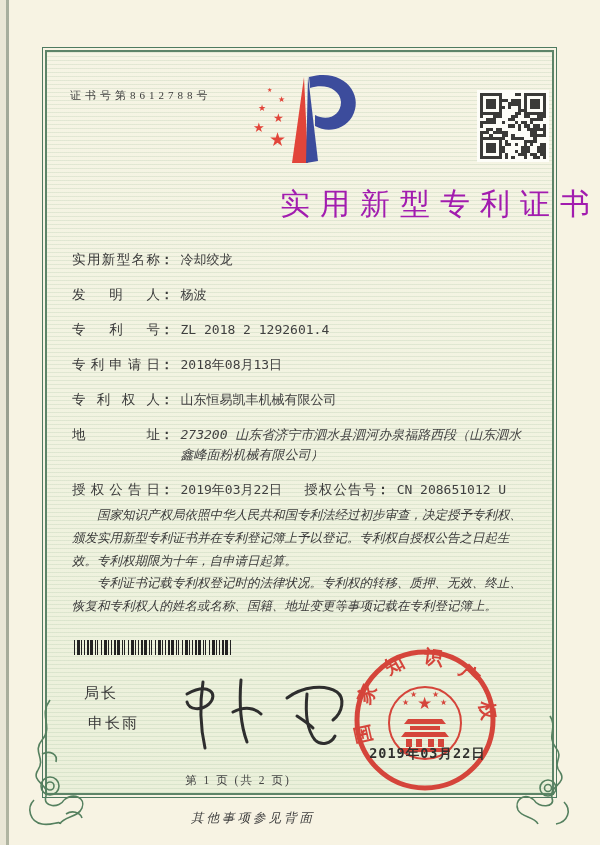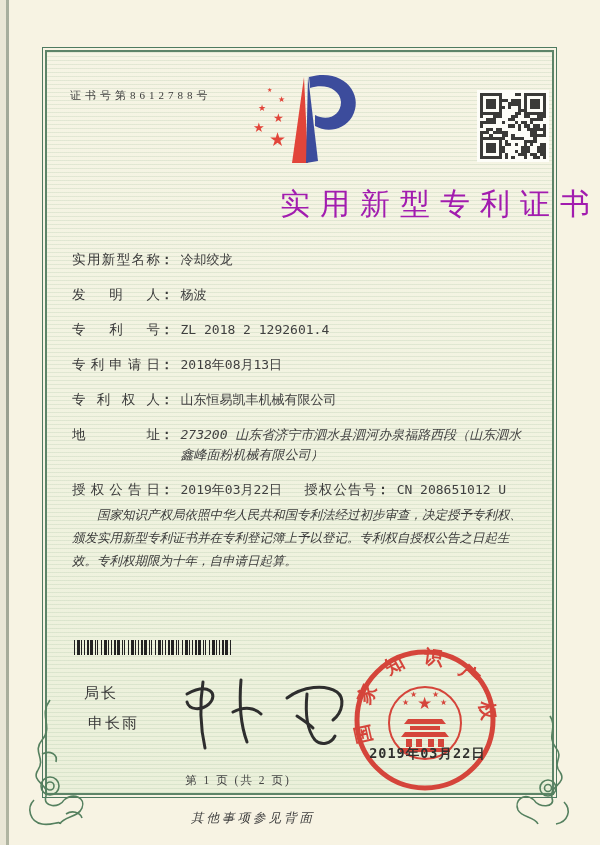--- a/index.html
+++ b/index.html
@@ -591,20 +591,21 @@
     <span class="fgroup2">
       <span class="flabel narrow">授权公告号</span>
         <span class="fcolon">：</span>
       <span class="fvalue">CN 208651012 U</span>
     </span>
   </div>
 </div>
 
 <div class="abs body-text">
   <p>国家知识产权局依照中华人民共和国专利法经过初步审查，决定授予专利权、颁发实用新型专利证书并在专利登记簿上予以登记。专利权自授权公告之日起生效。专利权期限为十年，自申请日起算。</p>
+  <p>专利证书记载专利权登记时的法律状况。专利权的转移、质押、无效、终止、恢复和专利权人的姓名或名称、国籍、地址变更等事项记载在专利登记簿上。</p>
 </div>
 
 <div class="abs barcode"></div>
 
 <div class="abs comm-title">局长</div>
 <div class="abs comm-name">申长雨</div>
 
 <div class="abs signature">
   <svg viewBox="0 0 180 90" width="180" height="90" fill="none" stroke="#2e2e2e" stroke-width="3" stroke-linecap="round">
     <path d="M28,14 C24,40 26,62 30,80"></path>

